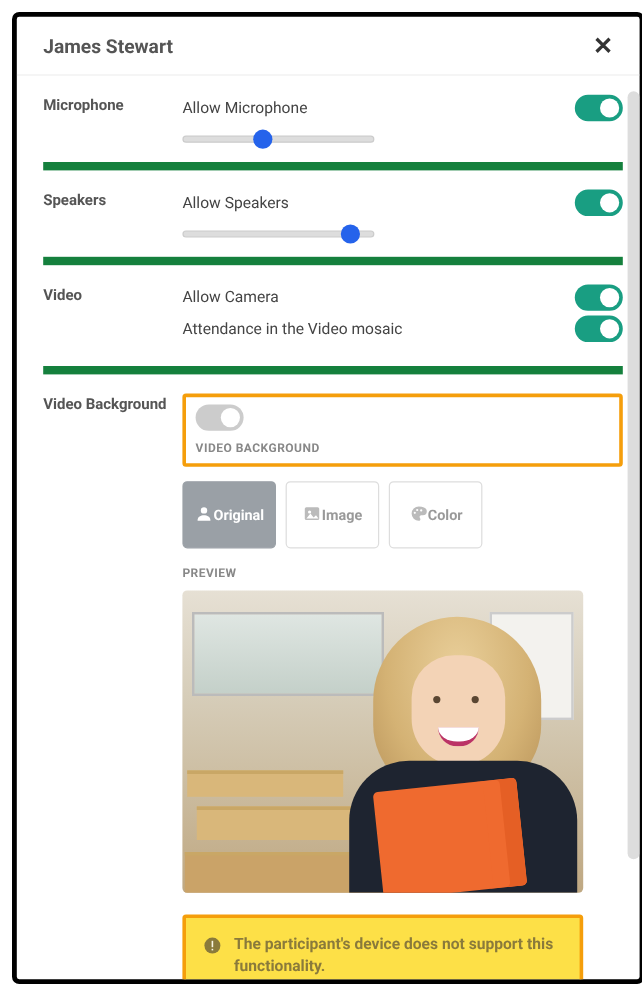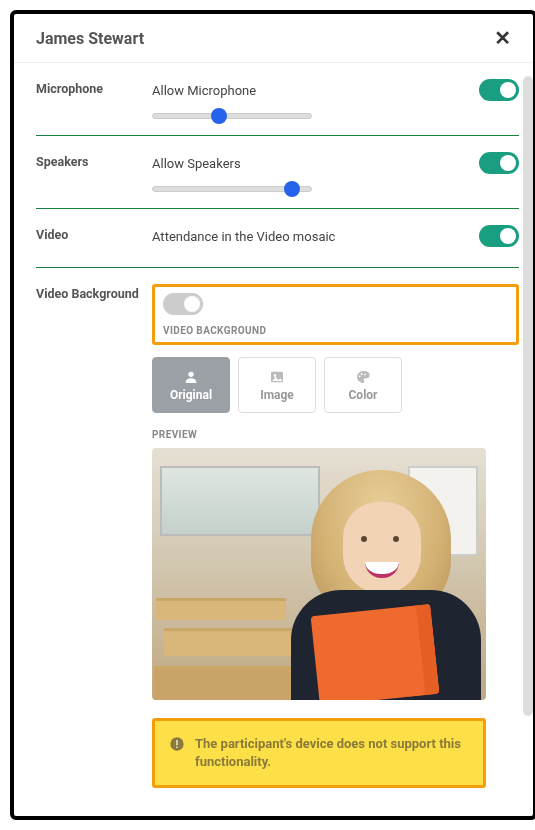--- a/index.html
+++ b/index.html
@@ -49,21 +49,21 @@
     color: #333;
     cursor: pointer;
     line-height: 1;
   }
   .content {
     padding: 0 14px 0 22px;
   }
   .row {
     display: flex;
     padding: 16px 0;
-    border-bottom: 1px solid #15803d;
+    border-bottom: 7px solid #15803d;
     align-items: flex-start;
   }
   .row.noborder { border-bottom: none; }
   .label-col {
     width: 116px;
     flex-shrink: 0;
     font-weight: 700;
     font-size: 12.5px;
     color: #555;
     padding-top: 2px;
@@ -135,21 +135,21 @@
     display: flex;
     gap: 8px;
     margin-top: 12px;
   }
   .bg-card {
     width: 78px;
     height: 56px;
     border: 1px solid #ddd;
     border-radius: 4px;
     display: flex;
-    flex-direction: column;
+    flex-direction: row;
     align-items: center;
     justify-content: center;
     font-size: 12px;
     font-weight: 700;
     color: #999;
     cursor: pointer;
     background: #fff;
   }
   .bg-card.active {
     background: #9aa0a6;
@@ -281,20 +281,26 @@
         </div>
         <div class="slider">
           <div class="thumb" style="left:88%"></div>
         </div>
       </div>
     </div>
 
     <div class="row">
       <div class="label-col">Video</div>
       <div class="body-col">
+        <div class="line">
+          <div class="line-text">Allow Camera</div>
+          <div class="toggle on">
+              <div class="knob"></div>
+            </div>
+        </div>
         <div class="line">
           <div class="line-text">Attendance in the Video mosaic</div>
           <div class="toggle on">
               <div class="knob"></div>
             </div>
         </div>
       </div>
     </div>
 
     <div class="row noborder">

